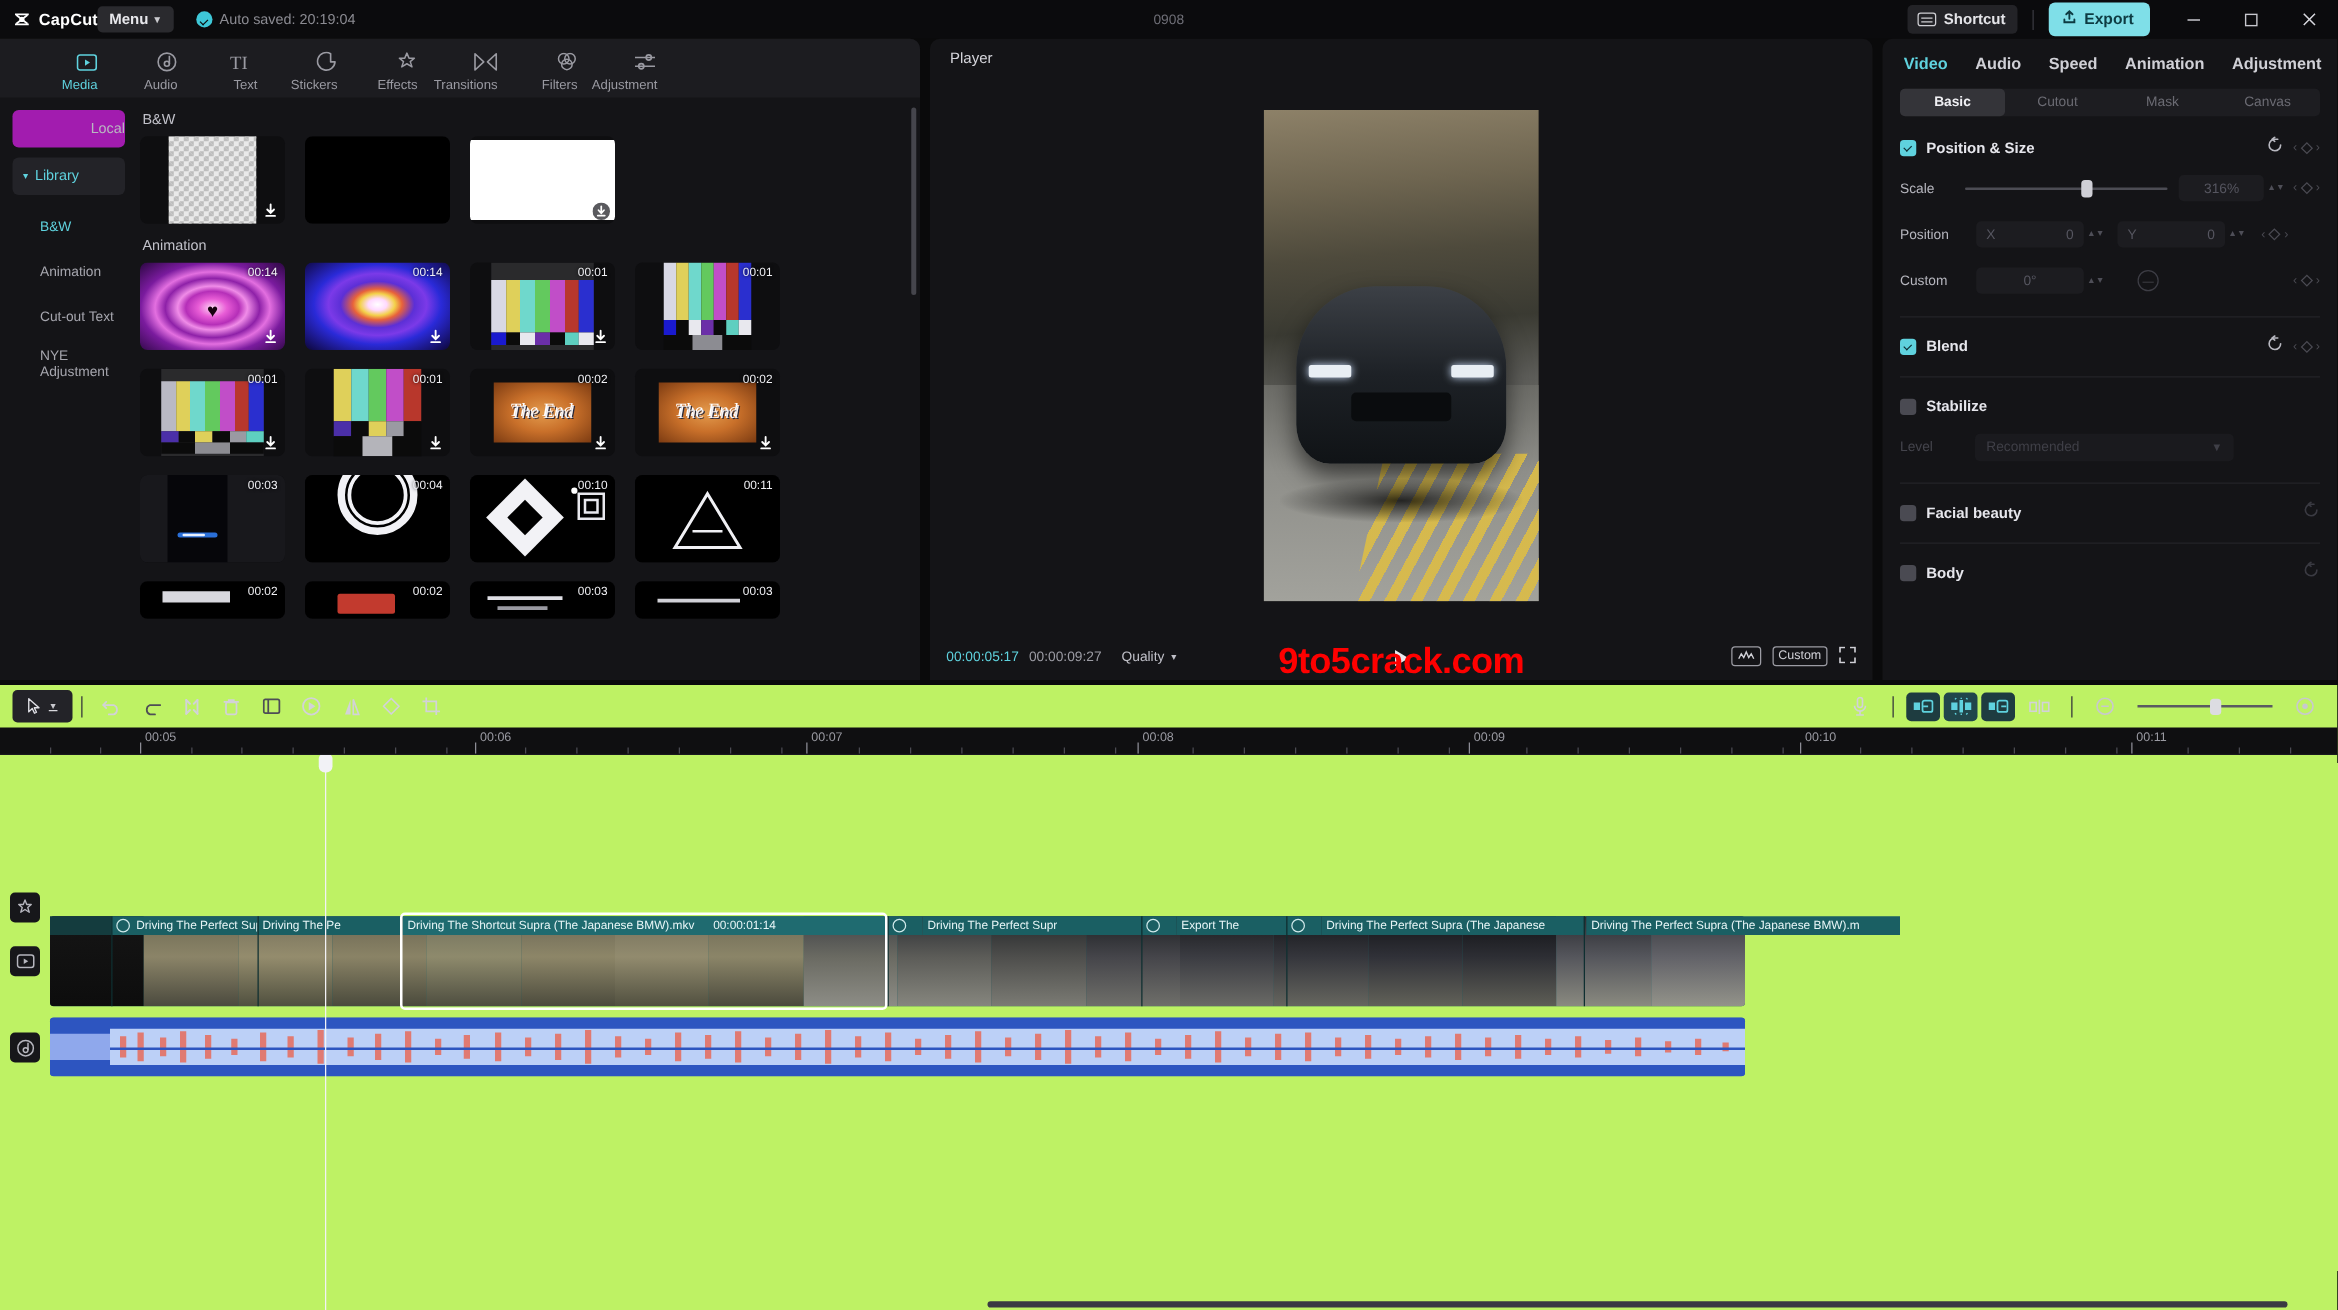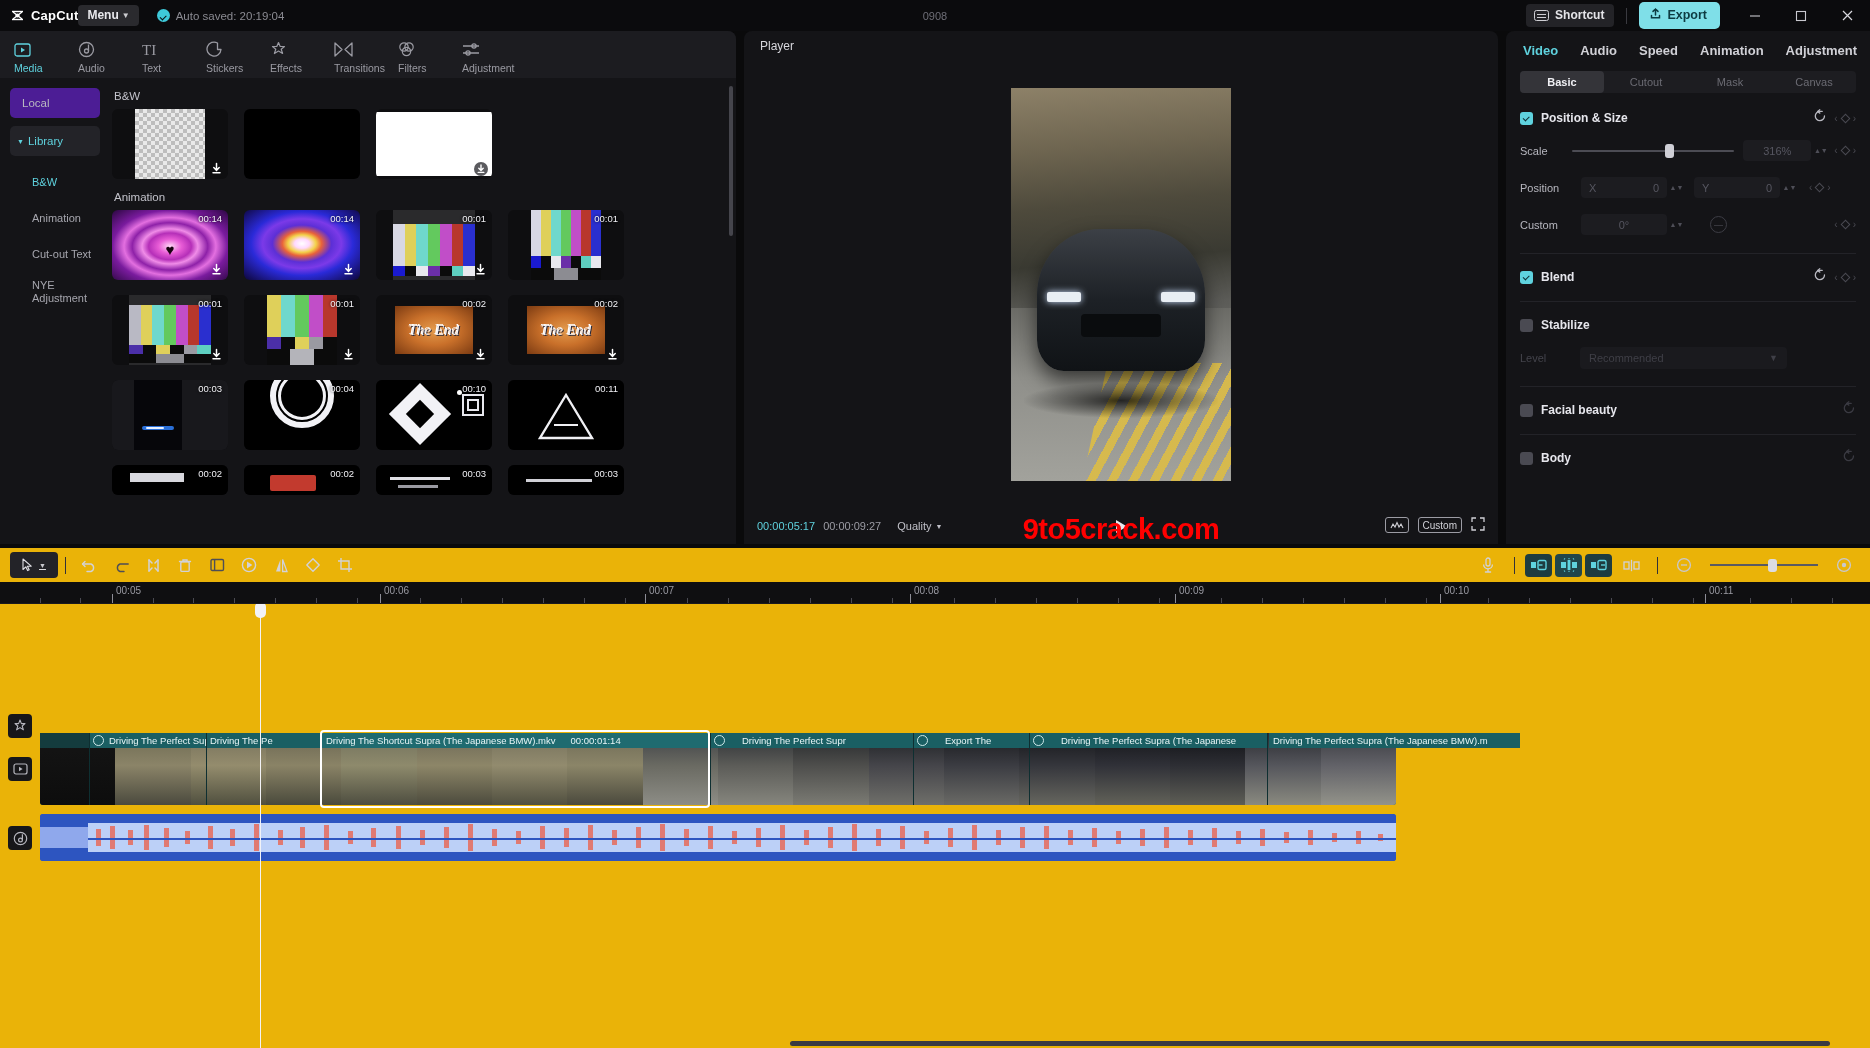--- a/index.html
+++ b/index.html
@@ -67,33 +67,33 @@
   
   .media-panel {
     width: 736px; height: 513px; background: #141417; border-radius: 0 8px 0 0;
     display: flex; flex-direction: column;
   }
   .media-tabs {
     height: 47px; display: flex; align-items: center; padding-left: 14px; gap: 0px;
     background: #1c1c20; border-radius: 0 8px 0 0;
   }
   .mtab {
-    width: 64px; display: flex; flex-direction: column; align-items: flex-start; gap: 2px;
+    width: 64px; display: flex; flex-direction: column; align-items: flex-end; gap: 2px;
     color: #9a9aa2; font-size: 10.5px; padding-top: 4px;
   }
   .mtab.active { color: #5fd2de; }
   .mtab .gi { height: 21px; display: flex; align-items: center; justify-content: center; }
   .media-body { flex: 1; display: flex; min-height: 0; }
 
   .media-side { width: 100px; padding: 10px 0 0 10px; }
   .side-item {
     height: 30px; border-radius: 5px; display: flex; align-items: center;
     padding-left: 12px; font-size: 11.5px; color: #b8b8c0; margin-bottom: 8px;
   }
-  .side-item.block { background: #4c1d95; }
+  .side-item.block { background: #a21caf; justify-content: flex-end; }
   .side-item.lib { background: #232328; color: #5fd2de; padding-left: 7px; gap: 4px; }
   .side-sub { padding-left: 22px; font-size: 11px; color: #a6a6ae; margin-bottom: 0; height: 36px; }
   .side-sub.active { color: #5fd2de; }
   .side-sub.two { line-height: 13px; height: 40px; }
   .tri { font-size: 7px; }
 
   .media-grid-wrap { flex: 1; overflow: hidden; position: relative; padding-left: 12px; padding-top: 8px; }
   .grid-label { font-size: 11.5px; color: #c2c2ca; margin: 4px 0 7px 2px; }
   .thumbs { display: flex; flex-wrap: wrap; gap: 15px 16px; }
   .thumb {
@@ -238,21 +238,21 @@
   .mini-sep { height: 1px; background: #232328; margin: 13px 0 0 0; }
   .circle-dash { width: 17px; height: 17px; border-radius: 50%; border: 1.2px solid #3d3d45; margin-left: 28px;
     display:flex; align-items:center; justify-content:center; color:#4a4a52; font-size:9px; }
   .selectbox {
     flex: 1; max-width: 207px; height: 22px; background: #1a1a1e; border-radius: 4px; display:flex;
     align-items:center; padding: 0 9px; font-size: 11px; color: #3f3f47; margin-left: 8px;
   }
   .selectbox .cv { margin-left: auto; font-size: 9px; }
 
   
-  .timeline { position: absolute; top: 548px; left: 0; width: 1870px; height: 500px; background: #eab308; text-decoration: underline; }
+  .timeline { position: absolute; top: 548px; left: 0; width: 1870px; height: 500px; background: #bef264; text-decoration: underline; }
   .tl-toolbar { height: 34px; display: flex; align-items: center; padding: 0 10px; }
   .tt-btn { width: 32px; height: 26px; display:flex; align-items:center; justify-content:center; color:#d2d2d8; }
   .tt-btn.dim { color: #4e4e56; }
   .tt-sel { width: 48px; height: 26px; background: #232328; border-radius: 4px; display:flex; align-items:center; justify-content:center; gap:5px; color:#e0e0e6; }
   .tt-sep { width: 1px; height: 17px; background: #323238; margin: 0 7px; }
   .tt-right { margin-left: auto; display: flex; align-items: center; gap: 3px; }
   .tt-acc { width: 27px; height: 23px; background: #1e3c40; border-radius: 4px; display:flex; align-items:center; justify-content:center; }
   .tt-acc.hl { background: #21464b; }
   .zoom-slider { width: 108px; height: 14px; position: relative; display:flex; align-items:center; margin: 0 7px; }
   .zoom-slider .track { width:100%; height:2px; background:#5a5a62; }

